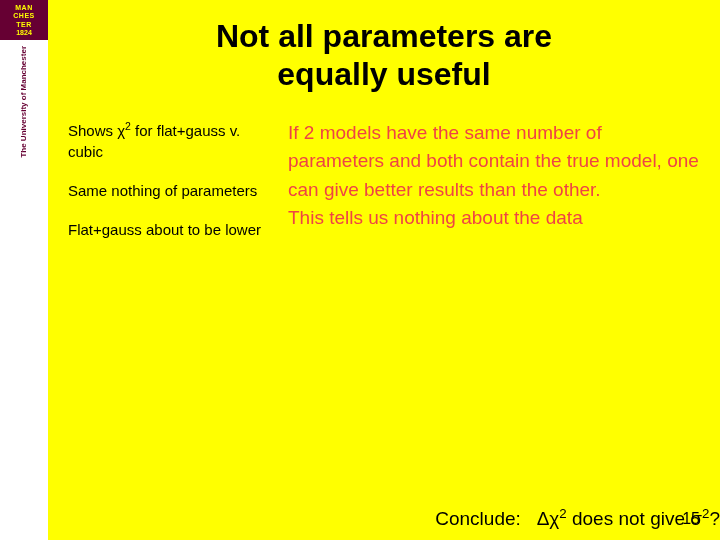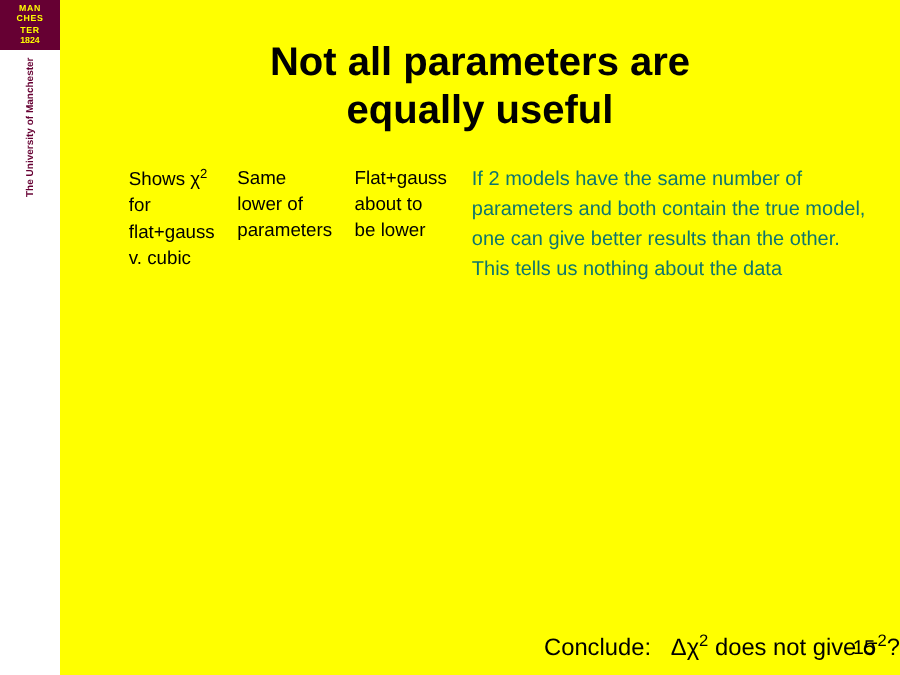--- a/index.html
+++ b/index.html
@@ -67,55 +67,54 @@
       background: #ffff00;
       padding: 10px 20px 10px 20px;
     }
 
     
     .title {
       text-align: center;
       font-size: 32px;
       font-weight: bold;
       color: #000000;
-      margin-top: 20px;
+      margin-top: 7px;
       margin-bottom: 20px;
       line-height: 1.2;
     }
 
     
     .body-area {
       display: flex;
       flex-direction: row;
       gap: 20px;
       margin-top: 10px;
     }
 
     
     .left-column {
       flex: 0 0 200px;
       display: flex;
-      flex-direction: row;
+      flex-direction: column;
       gap: 18px;
       padding-top: 5px;
-      margin-left: 35px;
     }
 
     .bullet-item {
       font-size: 15px;
       color: #000000;
       line-height: 1.4;
     }
 
     
     .right-column {
       flex: 1;
       background: #ffff00;
-      font-size: 16px;
-      color: #0f766e;
+      font-size: 19px;
+      color: #ef4444;
       line-height: 1.5;
       padding-top: 5px;
     }
 
     
     .conclusion {
       position: absolute;
       bottom: 10px;
       left: 48px;
       right: 0;
@@ -159,21 +158,21 @@
     <div>equally useful</div>
   </div>
 
   <div class="body-area">
 
     <div class="left-column">
       <div class="bullet-item">
         Shows χ<sup>2</sup> for flat+gauss v. cubic
       </div>
       <div class="bullet-item">
-        Same lower of parameters
+        Same nothing of parameters
       </div>
       <div class="bullet-item">
         Flat+gauss about to be lower
       </div>
     </div>
 
     <div class="right-column">
       <span>
         If 2 models have the same number of parameters and both contain the true model, one can give better results than the other.<br>
         This tells us nothing about the data

